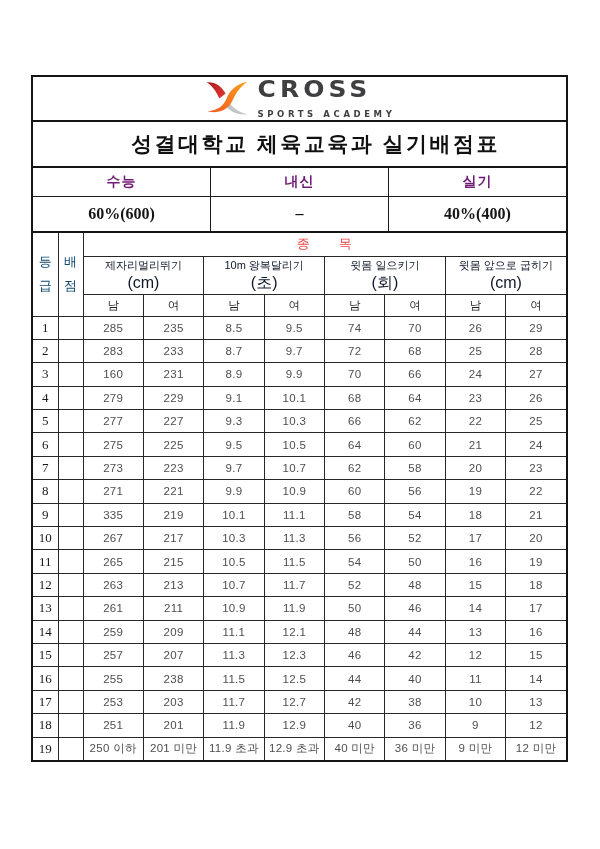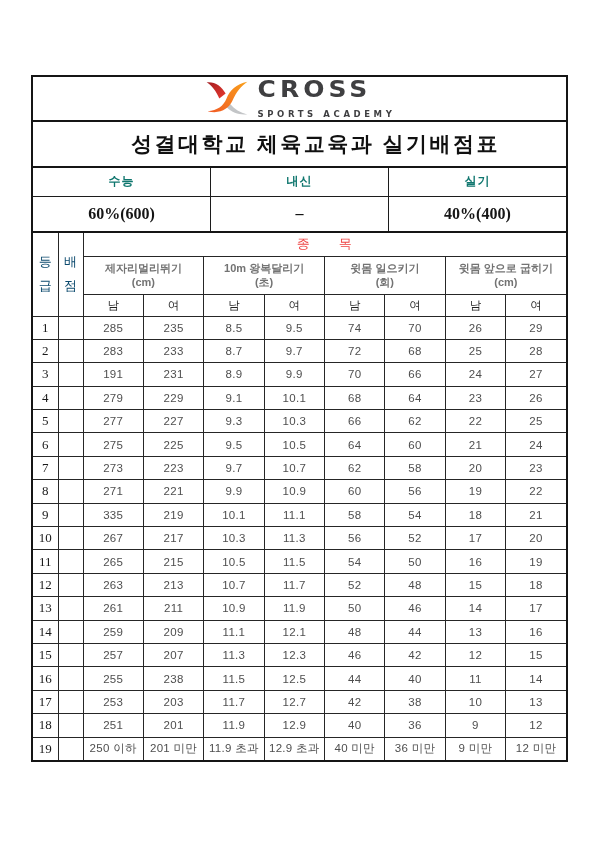--- a/index.html
+++ b/index.html
@@ -45,21 +45,21 @@
   }
 
   
   table { border-collapse: collapse; width: 100%; table-layout: fixed; }
   .summary { border-top: 2px solid #151515; }
   .summary th, .summary td {
     border-right: 1.5px solid #1c1c1c; text-align: center; vertical-align: middle;
   }
   .summary th:last-child, .summary td:last-child { border-right: none; }
   .summary th {
-    height: 29px; font-size: 12px; font-weight: 700; color: #0f766e;
+    height: 29px; font-size: 14px; font-weight: 700; color: #701a75;
     border-bottom: 1px solid #1c1c1c; letter-spacing: 1px;
   }
   .summary td {
     height: 35px; font-family: "Liberation Serif", serif;
     font-size: 16px; font-weight: 600; color: #151515;
   }
 
   
   .main { border-top: 2px solid #151515; }
   .main th, .main td {
@@ -73,23 +73,23 @@
   .col-points { width: 25px; }
 
   .th-stack {
     font-size: 13px; font-weight: 500; color: #0c4a6e;
     word-break: break-all; line-height: 1.85; padding: 0 5px;
   }
   .th-group {
     height: 24px; font-size: 13px; font-weight: 500; color: #ef4444;
     word-spacing: 1.8em; letter-spacing: 1px;
   }
-  .th-event { height: 38px; font-weight: 700; color: #737373; }
+  .th-event { height: 38px; font-weight: 400; color: #0f172a; }
   .th-event .ev-name { font-size: 11px; line-height: 1.35; }
-  .th-event .ev-unit { font-size: 11px; line-height: 1.2; }
+  .th-event .ev-unit { font-size: 16px; line-height: 1.2; }
   .th-gender { height: 22px; font-size: 11.5px; font-weight: 500; color: #222; }
 
   .main tbody tr { height: 23.4px; }
   .main tbody td {
     font-size: 11.5px; color: #4e4e4e; letter-spacing: 0.3px;
   }
   .main tbody td.grade {
     font-family: "Liberation Serif", serif;
     font-size: 13px; color: #1a1a1a; letter-spacing: 0;
   }
@@ -211,21 +211,21 @@
           <td>8.7</td>
           <td>9.7</td>
           <td>72</td>
           <td>68</td>
           <td>25</td>
           <td>28</td>
         </tr>
         <tr>
           <td class="grade">3</td>
           <td></td>
-          <td>191</td>
+          <td>160</td>
           <td>231</td>
           <td>8.9</td>
           <td>9.9</td>
           <td>70</td>
           <td>66</td>
           <td>24</td>
           <td>27</td>
         </tr>
         <tr>
           <td class="grade">4</td>

